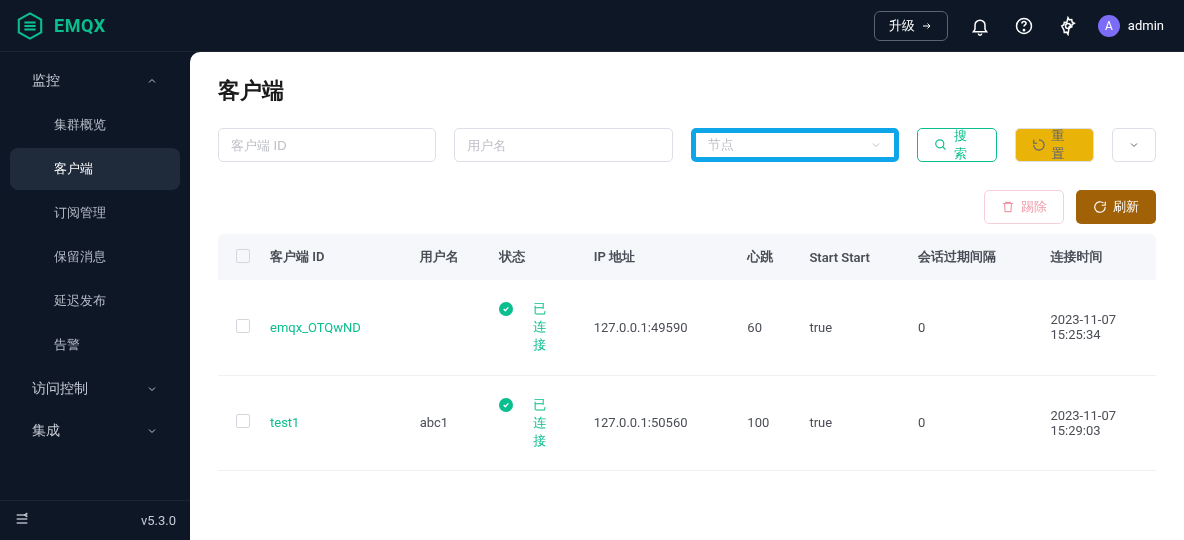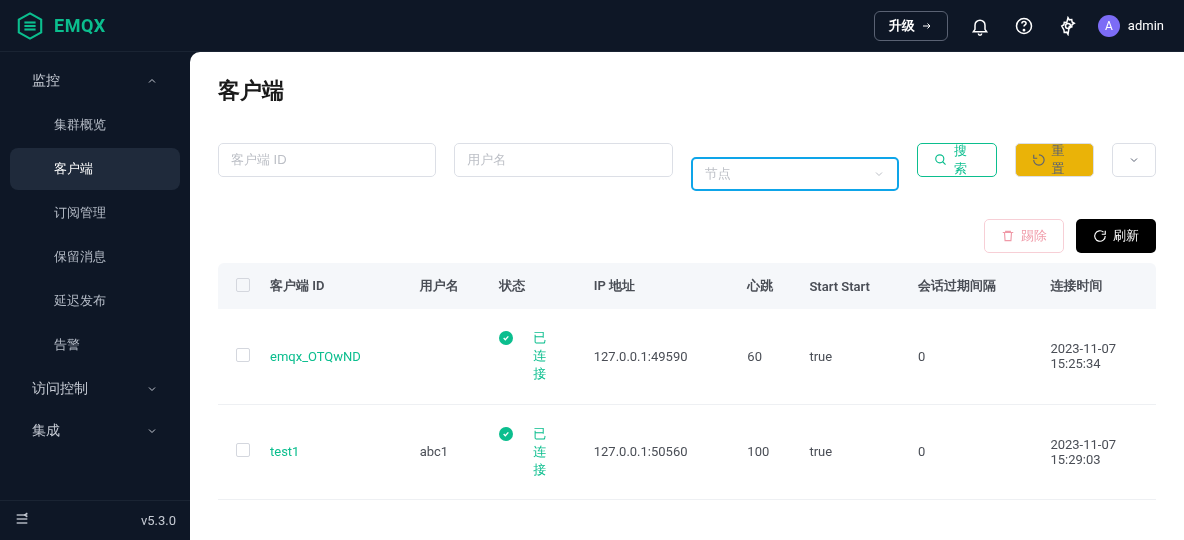--- a/index.html
+++ b/index.html
@@ -2,47 +2,47 @@
 <html><head>
   <meta charset="utf-8">
   <style>
     * { margin: 0; padding: 0; box-sizing: border-box; }
     body { font-family: -apple-system, BlinkMacSystemFont, "Segoe UI", Roboto, sans-serif; background: #0e1726; color: #333; width: 1184px; height: 540px; overflow: hidden; }
     .header { height: 52px; background: #0e1726; display: flex; align-items: center; padding: 0 20px 0 16px; border-bottom: 1px solid #1a2433; }
     .logo-wrap { display: flex; align-items: center; gap: 10px; }
     .logo-svg { width: 28px; height: 28px; }
     .logo-text { color: #0bbe8e; font-weight: 700; font-size: 18px; letter-spacing: 0.5px; }
     .header-spacer { flex: 1; }
-    .upgrade-btn { border: 1px solid #5a6273; border-radius: 6px; color: #fff; padding: 5px 14px; font-size: 13px; display: flex; align-items: center; gap: 6px; cursor: pointer; font-weight: bold; }
+    .upgrade-btn { border: 1px solid #5a6273; border-radius: 6px; color: #fff; padding: 5px 14px; font-size: 13px; display: flex; align-items: center; gap: 6px; cursor: pointer; }
     .header-icon { color: #fff; cursor: pointer; display:flex; align-items:center; justify-content:center; width:24px; height:24px; margin-left: 20px;}
     .avatar { width: 22px; height: 22px; border-radius: 50%; background: #7c6cf6; color: #fff; font-size: 12px; display: flex; align-items: center; justify-content: center; margin-left: 18px; }
     .username { color: #fff; margin-left: 8px; font-size: 13px; }
     .container { display: flex; height: calc(100% - 52px); }
     .sidebar { width: 190px; background: #0e1726; display: flex; flex-direction: column; }
     .menu { flex:1; overflow:auto; padding-top:8px;}
     .menu-group { color: #c5cad3; font-size: 14px; padding: 12px 32px; display: flex; align-items: center; justify-content: space-between; cursor:pointer; }
     .menu-item { color: #b5bcc7; font-size: 13px; padding: 12px 18px 12px 44px; cursor: pointer; border-radius: 8px; margin: 2px 10px; }
     .menu-item.active { background: #1f2a3b; color: #fff; }
     .sidebar-footer { height: 40px; border-top: 1px solid #1a2433; display:flex; align-items:center; justify-content: space-between; padding: 0 14px; color:#c5cad3; font-size:13px;}
     .collapse-icon { cursor:pointer;}
     .main { flex: 1; background: #fff; border-top-left-radius: 10px; padding: 24px 28px; overflow:auto;}
     .page-title { font-size: 22px; font-weight: 700; color: #1a1a1a; margin-bottom: 22px; }
     .filter-row { display: flex; gap: 18px; align-items:center; margin-bottom: 28px;}
     .input { height: 34px; border: 1px solid #dcdfe6; border-radius: 5px; padding: 0 12px; font-size: 13px; color:#333; outline:none;}
     .input::placeholder { color: #bcbfc6; }
     .input-clientid { width: 220px; }
     .input-username { width: 220px; }
-    .select { width: 210px; height: 34px; border: 2px solid #0ea5e9; border-radius: 5px; padding: 0 12px; display:flex; align-items:center; justify-content:space-between; color:#bcbfc6; font-size:13px; cursor:pointer;margin-top:29px;}
+    .select { width: 210px; height: 34px; border: 5px solid #0ea5e9; border-radius: 5px; padding: 0 12px; display:flex; align-items:center; justify-content:space-between; color:#bcbfc6; font-size:13px; cursor:pointer;}
     .btn { height: 34px; border-radius: 5px; padding: 0 16px; font-size: 13px; display:flex; align-items:center; gap:6px; cursor:pointer; border:1px solid transparent;}
     .btn-search { border-color: #0bbe8e; color: #0bbe8e; background:#fff;}
     .btn-reset { border-color: #dcdfe6; color: #5a6273; background:#eab308;}
     .btn-expand { width:44px; justify-content:center; border-color:#dcdfe6; color:#5a6273; background:#fff; padding:0;}
     .action-row { display:flex; justify-content:flex-end; gap:12px; margin-bottom: 10px;}
     .btn-kick { border-color: #f7cfd6; color: #f09aa8; background:#fff;}
-    .btn-refresh { background:#000000; color:#fff;text-align:right;}
+    .btn-refresh { background:#a16207; color:#fff;text-align:right;}
     .table { width:100%; border-collapse: collapse;}
     .table thead th { background: #f5f7fa; color:#4a4e56; font-size:13px; font-weight:600; text-align:left; padding: 14px 10px;}
     .table thead th:first-child { border-top-left-radius:6px; padding-left:18px; width:40px;}
     .table thead th:last-child { border-top-right-radius:6px;}
     .table tbody td { padding: 20px 10px; font-size:13px; color:#4a4e56; border-bottom:1px solid #eef0f3; vertical-align:middle;}
     .table tbody td:first-child { padding-left:18px;}
     .link { color:#0bbe8e; cursor:pointer;}
     .status { color:#0bbe8e; display:flex; align-items:flex-start; gap:20px; max-width:50px; line-height:1.4;}
     .status-dot { width:14px; height:14px; border-radius:50%; background:#0bbe8e; display:inline-flex; align-items:center; justify-content:center; flex-shrink:0; margin-top:2px;}
     .status-dot svg { width:8px; height:8px;}

